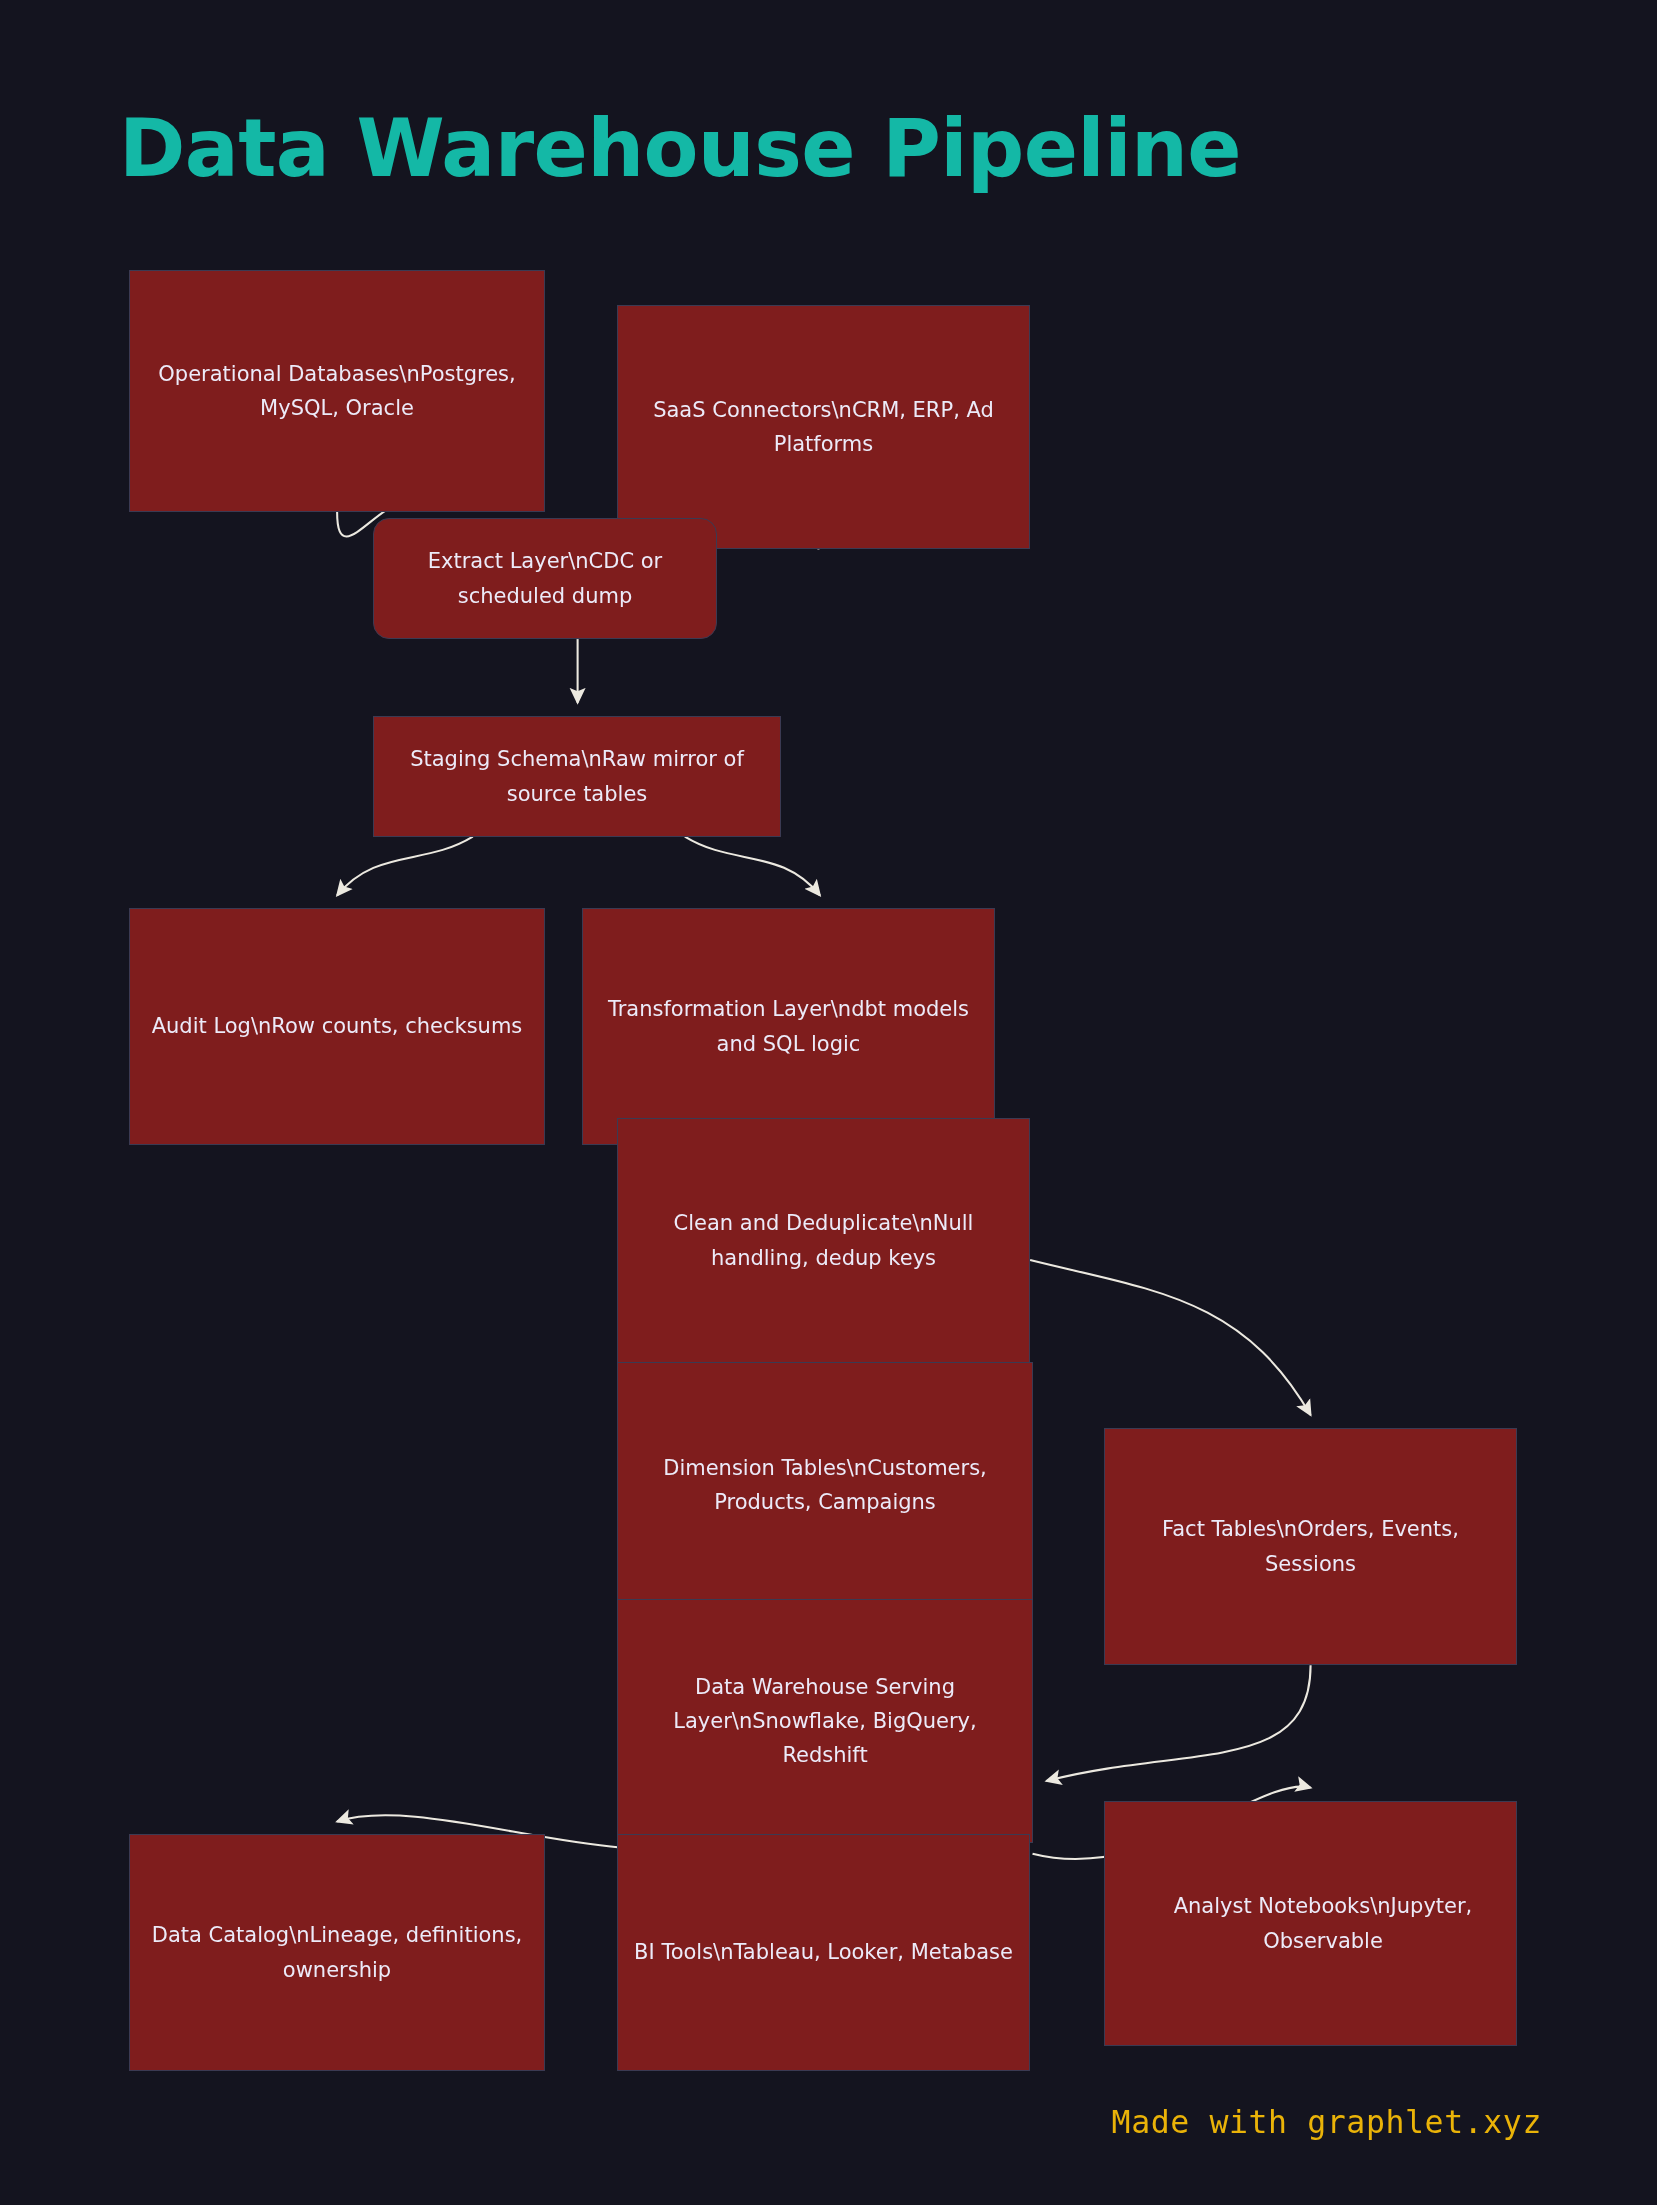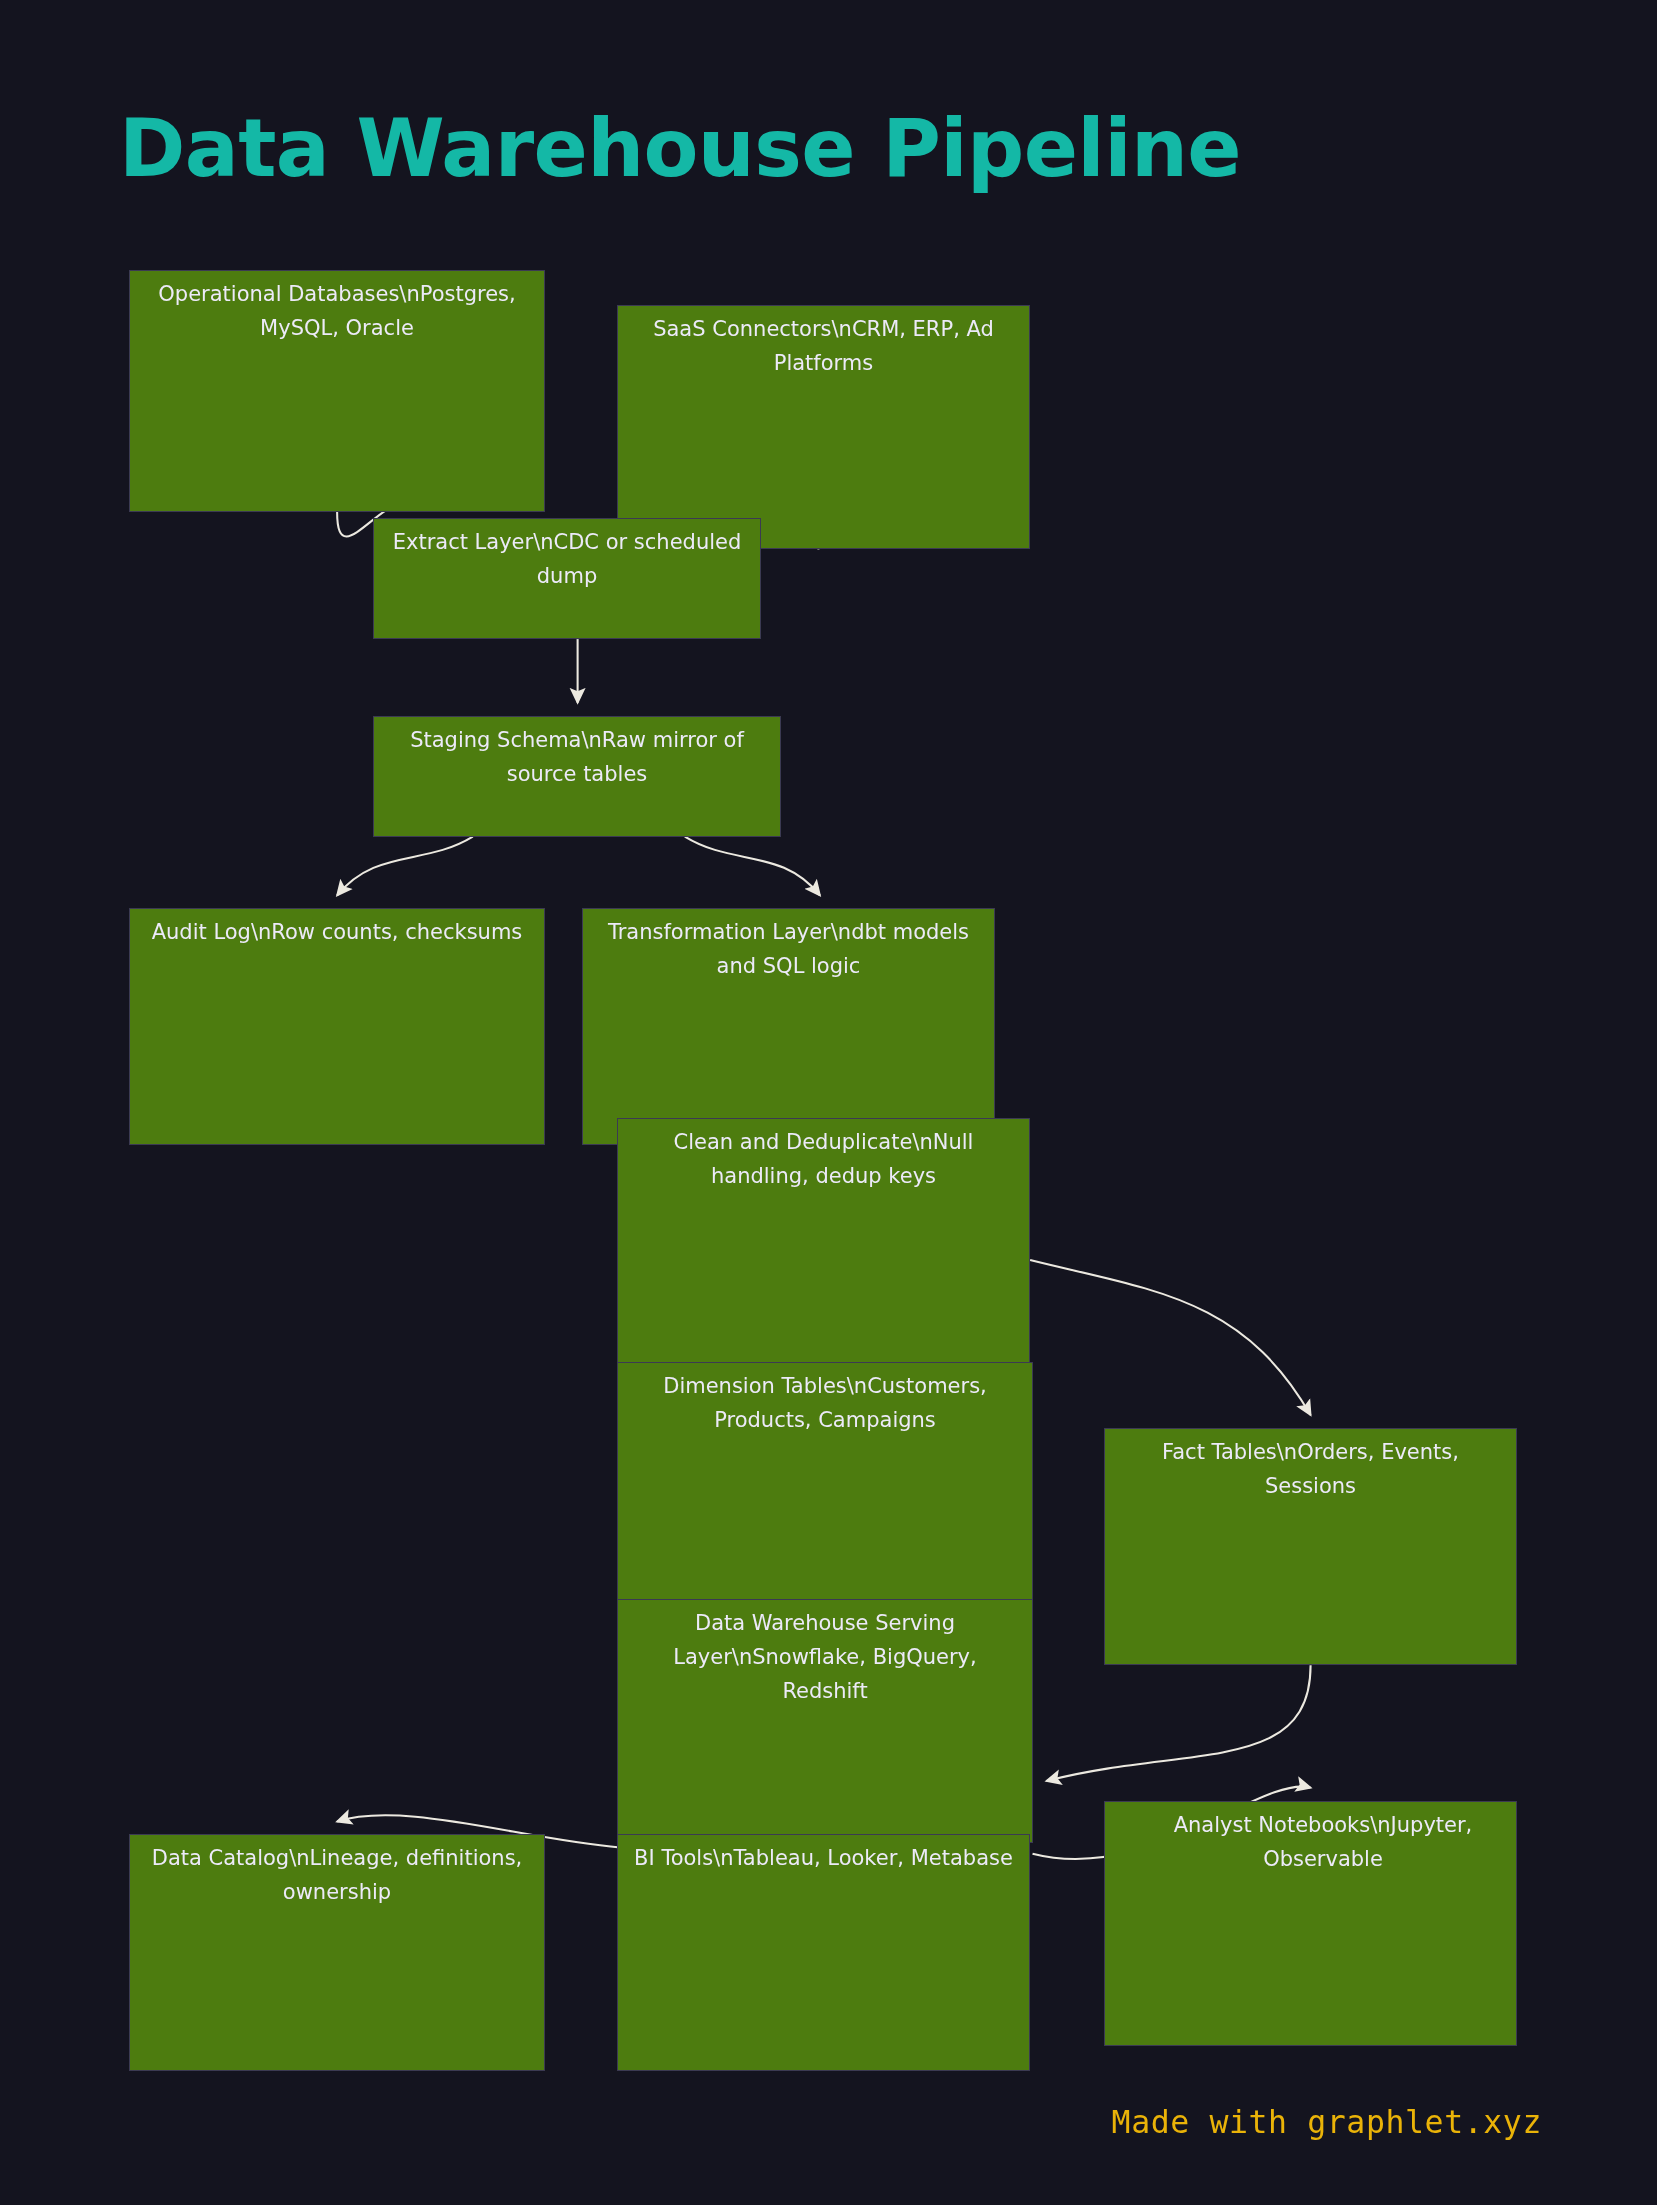--- a/index.html
+++ b/index.html
@@ -37,24 +37,24 @@
   #nodes-layer {
     position: absolute;
     left: 0;
     top: 0;
     width: 1658px;
     height: 2205px;
   }
   .node {
     position: absolute;
     box-sizing: border-box;
-    background: #4d7c0f;
+    background: #7f1d1d;
     border: 1.2px solid #3b3a52;
     display: flex;
-    align-items: flex-start;
+    align-items: center;
     justify-content: center;
     padding: 6px 11px;
   }
   .node-label {
     color: #eceaf8;
     font-size: 21px;
     line-height: 1.62;
     text-align: center;
     font-family: "DejaVu Sans", "Liberation Sans", sans-serif;
     word-break: break-word;
@@ -113,21 +113,21 @@
     </g>
   </svg>
 
   <div id="nodes-layer">
     <div class="node" style="left:129px;top:270px;width:416px;height:242px;">
       <div class="node-label">Operational Databases\nPostgres, MySQL, Oracle</div>
     </div>
     <div class="node" style="left:617px;top:293px;width:413px;height:244px;margin-top:12px;">
       <div class="node-label">SaaS Connectors\nCRM, ERP, Ad Platforms</div>
     </div>
-    <div class="node" style="left:373px;top:518px;width:388px;height:121px;">
+    <div class="node" style="left:373px;top:518px;width:344px;height:121px;border-radius:16px;">
       <div class="node-label">Extract Layer\nCDC or scheduled dump</div>
     </div>
     <div class="node" style="left:373px;top:716px;width:408px;height:121px;">
       <div class="node-label">Staging Schema\nRaw mirror of source tables</div>
     </div>
     <div class="node" style="left:129px;top:908px;width:416px;height:237px;">
       <div class="node-label">Audit Log\nRow counts, checksums</div>
     </div>
     <div class="node" style="left:582px;top:908px;width:413px;height:237px;">
       <div class="node-label">Transformation Layer\ndbt models and SQL logic</div>

